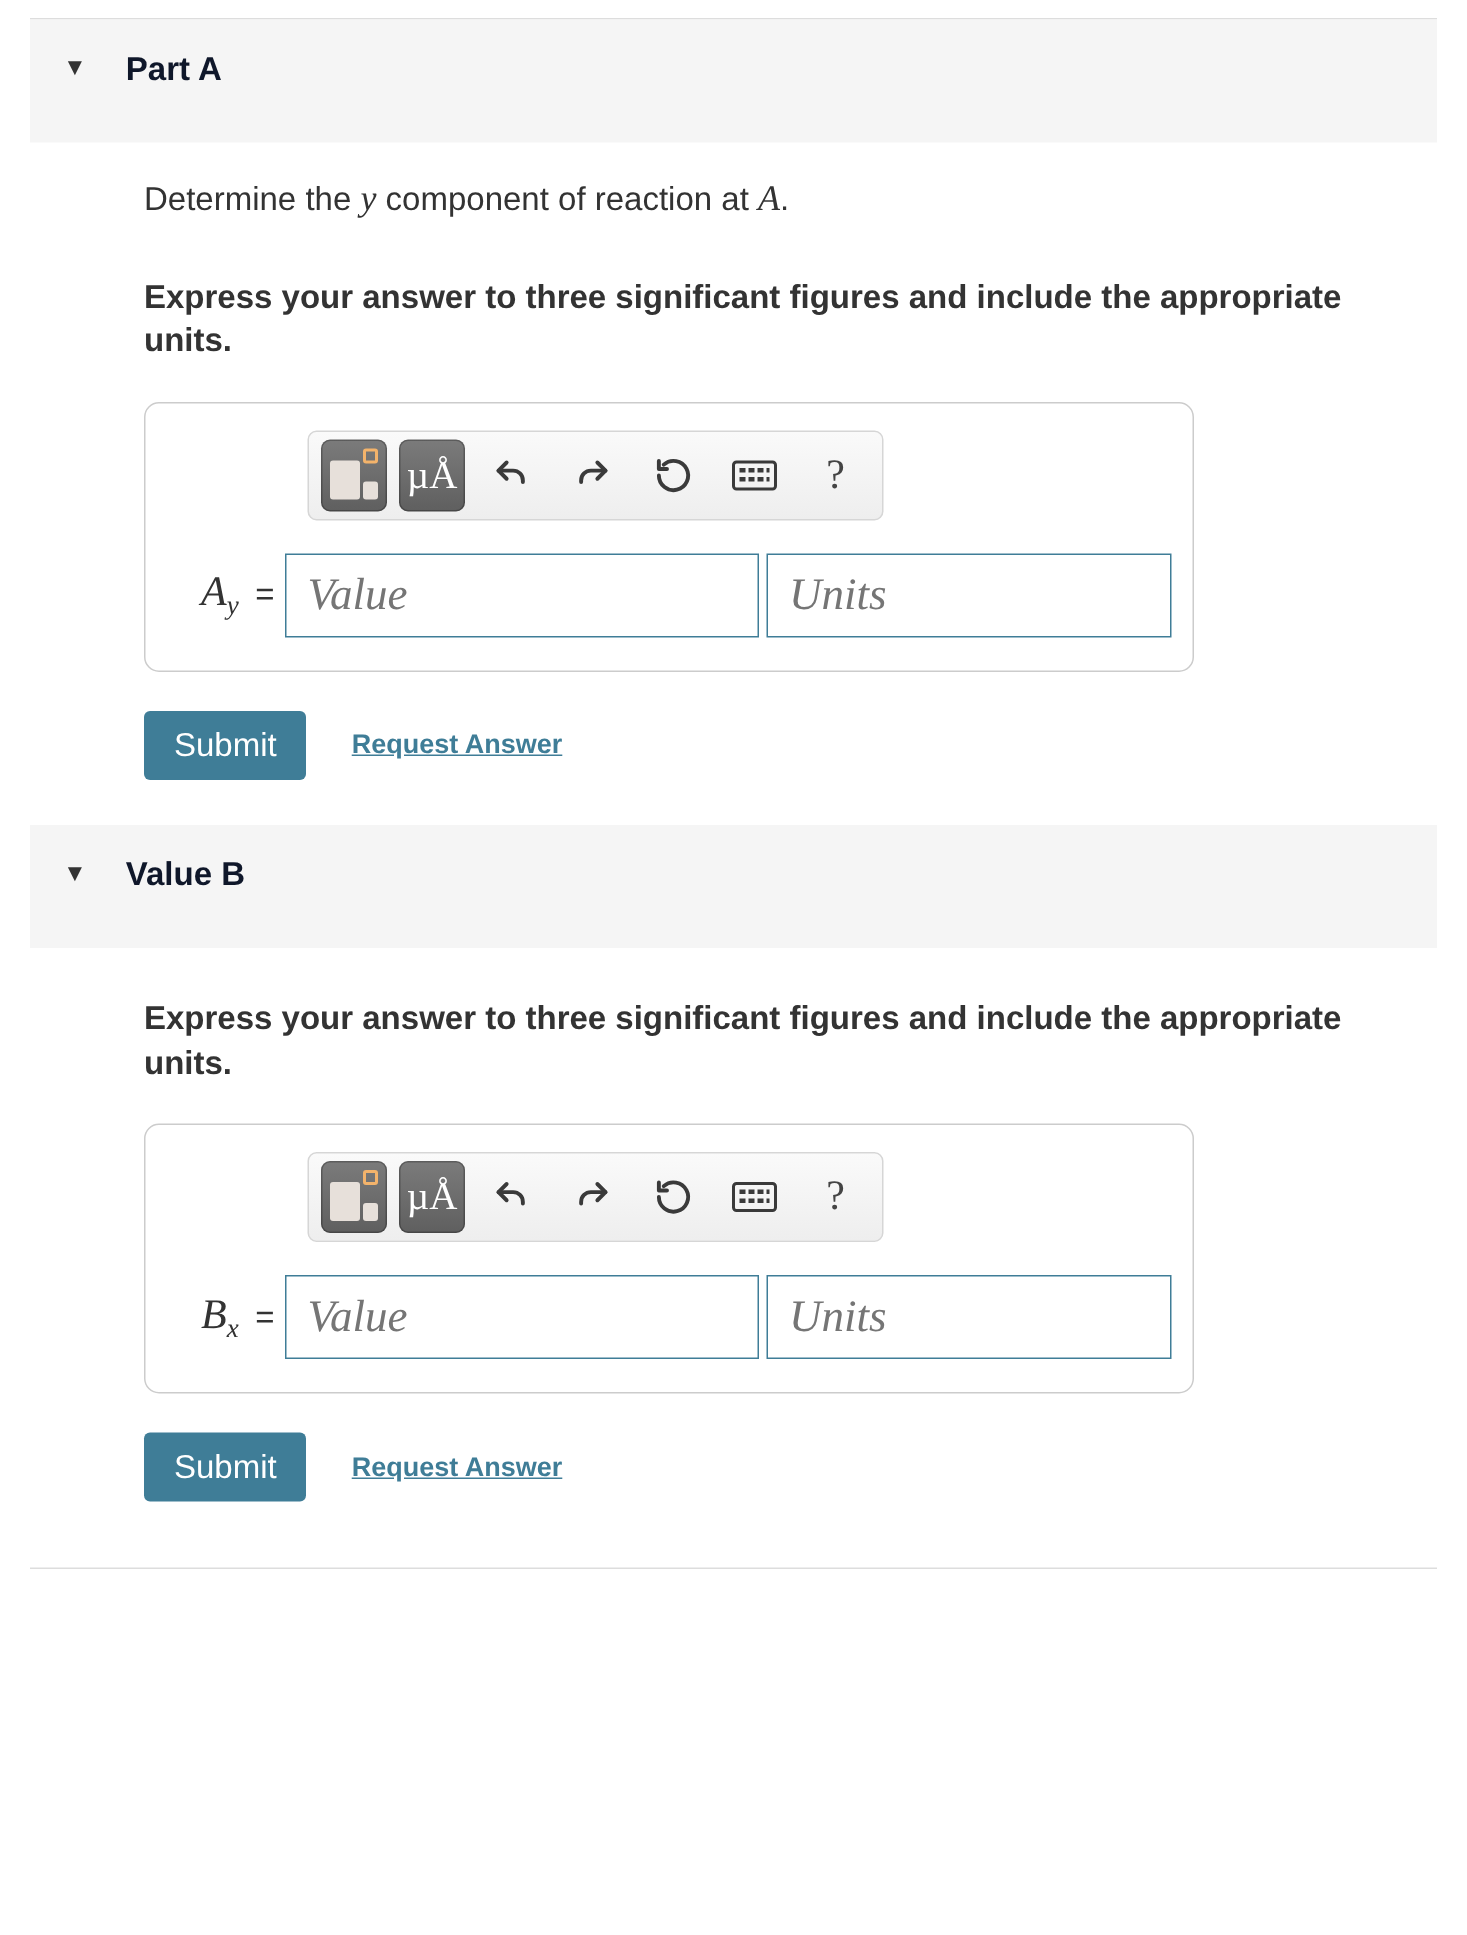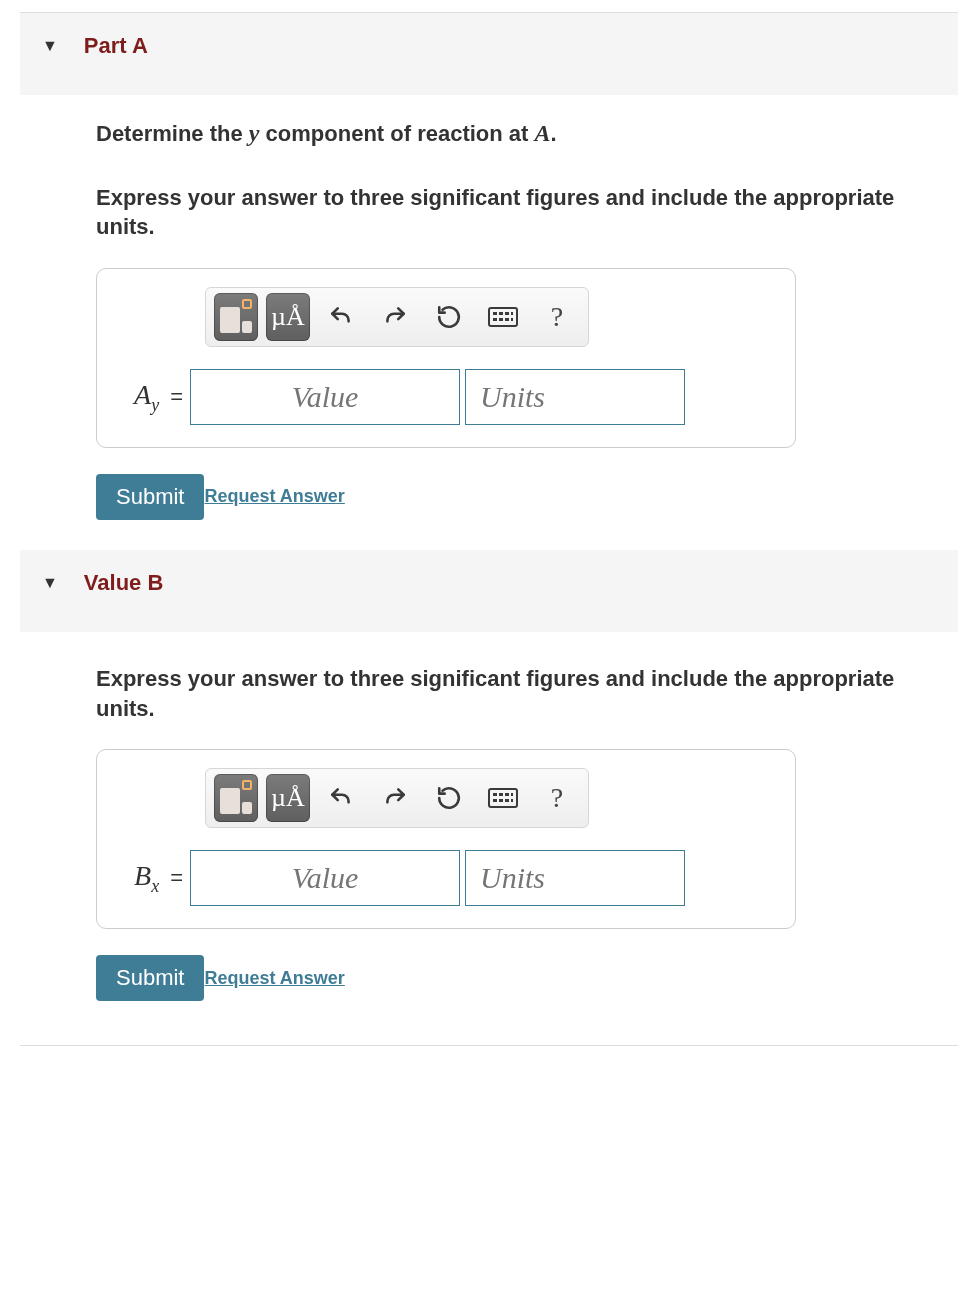--- a/index.html
+++ b/index.html
@@ -21,32 +21,31 @@
   }
   .part-header .caret {
     font-size: 16px;
     color: #333;
     margin: 0 26px 0 12px;
     line-height: 1;
   }
   .part-header .title {
     font-weight: 700;
     font-size: 22px;
-    color: #7f1d1d;
+    color: #0f172a;
     text-align: right;
   }
   .part-body {
     padding: 0 0 30px 76px;
     color: #333;
   }
   .prompt {
     font-size: 22px;
     margin: 22px 0 18px 0;
     line-height: 1.4;
-    font-weight: bold;
   }
   .prompt .math-var {
     font-family: "Times New Roman", serif;
     font-style: italic;
     font-size: 24px;
   }
   .instruction {
     font-weight: 700;
     font-size: 22px;
     line-height: 1.35;
@@ -144,26 +143,27 @@
   .text-input {
     border: 1px solid #3f7d97;
     height: 56px;
     font-family: "Times New Roman", serif;
     font-style: italic;
     color: #888;
     font-size: 30px;
     padding: 0 14px;
     outline: none;
   }
-  .text-input.value { width: 270px; text-align: center; }
-  .text-input.units { width: 220px; }
+  .text-input.value { width: 316px; }
+  .text-input.units { width: 270px; }
   .action-row {
     margin-top: 26px;
     display: flex;
     align-items: center;
+    gap: 30px;
   }
   .btn-submit {
     background: #3f7d97;
     color: #fff;
     border: none;
     border-radius: 4px;
     padding: 10px 20px;
     font-size: 22px;
     cursor: pointer;
   }

